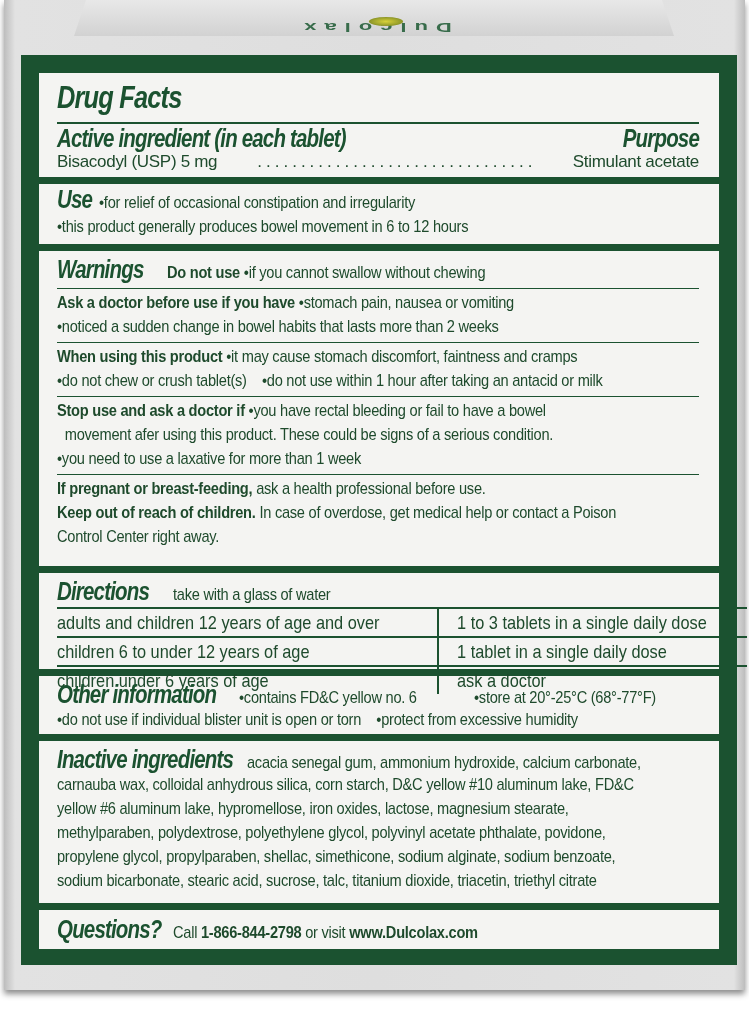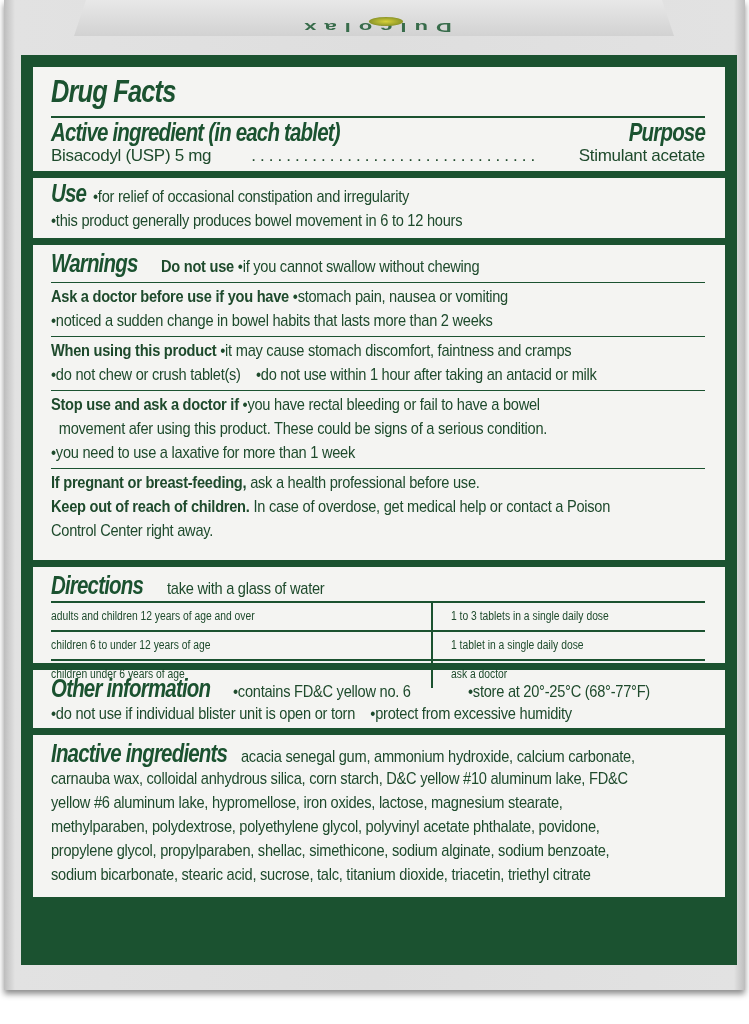--- a/index.html
+++ b/index.html
@@ -24,21 +24,21 @@
     font-weight:bold; font-size:22px; color:#1d5a33; letter-spacing:8px;
     transform:scaleY(-0.55) scaleX(-1); opacity:0.85;
   }
   .flap-dot {
     position:absolute; left:295px; top:17px; width:34px; height:9px;
     background:radial-gradient(#d8d23a,#6b7b20); border-radius:50%;
   }
   .frame {
     position:absolute; left:17px; top:55px; width:716px; height:910px;
     background:#1b5230;
-    box-sizing:border-box; padding:12px;
+    box-sizing:border-box; padding:18px;
   }
   .sec {
     background:#f4f4f2; box-sizing:border-box;
     padding:0 20px 0 18px; color:#1e4a2c;
     font-family:"Liberation Sans Narrow","Liberation Sans", sans-serif;
     font-stretch:condensed;
     margin-bottom:7px;
   }
   .sec:last-child { margin-bottom:0; }
   .hd {
@@ -47,21 +47,21 @@
     transform:scaleX(0.82); transform-origin:left center; display:inline-block;
   }
   .txt { font-size:17px; line-height:24px; letter-spacing:-0.3px; white-space:nowrap; }
   .b { font-weight:bold; }
   .rule { border-top:2px solid #1b5230; }
   .rule-thin { border-top:1.5px solid #1b5230; }
   .row { display:flex; justify-content:space-between; align-items:baseline; }
   .dots { flex:1; overflow:hidden; white-space:nowrap; margin:0 4px; letter-spacing:4px; }
   .narrow { display:inline-block; transform:scaleX(0.86); transform-origin:left center; }
   .dtable { display:grid; grid-template-columns:382px 1fr; }
-  .dtable > div { border-top:2px solid #1b5230; font-size:12px; height:27px; line-height:27px; white-space:nowrap; }
+  .dtable > div { border-top:2px solid #1b5230; font-size:19px; height:27px; line-height:27px; white-space:nowrap; }
   .dtable > div:nth-child(odd) { border-right:2px solid #1b5230; }
   .dtable > div:nth-child(even) { padding-left:18px; }
 </style>
 </head>
 <body>
 
 <div class="box">
   <div class="flap">
     <div class="flap-brand">Dulcolax</div>
     <div class="flap-dot"></div>
@@ -163,15 +163,26 @@
         <span class="hd" style="width:186px;">Inactive ingredients</span>
         <span class="txt narrow">acacia senegal gum, ammonium hydroxide, calcium carbonate,</span>
       </div>
       <div class="txt narrow"><span>carnauba wax, colloidal anhydrous silica, corn starch, D&amp;C yellow #10 aluminum lake, FD&amp;C</span></div>
       <div class="txt narrow"><span>yellow #6 aluminum lake, hypromellose, iron oxides, lactose, magnesium stearate,</span></div>
       <div class="txt narrow"><span>methylparaben, polydextrose, polyethylene glycol, polyvinyl acetate phthalate, povidone,</span></div>
       <div class="txt narrow"><span>propylene glycol, propylparaben, shellac, simethicone, sodium alginate, sodium benzoate,</span></div>
       <div class="txt narrow"><span>sodium bicarbonate, stearic acid, sucrose, talc, titanium dioxide, triacetin, triethyl citrate</span></div>
     </div>
 
+    <div class="sec" style="height:39px;padding-top:3px;">
+      <div style="white-space:nowrap;height:32px;line-height:32px;">
+        <span class="hd" style="width:112px;">Questions?</span>
+        <span class="txt narrow">
+          <span>Call</span>
+          <span class="b">1-866-844-2798</span>
+          <span>or visit</span>
+          <span class="b">www.Dulcolax.com</span>
+        </span>
+      </div>
+    </div>
 
   </div>
 </div>
 
 </body></html>

